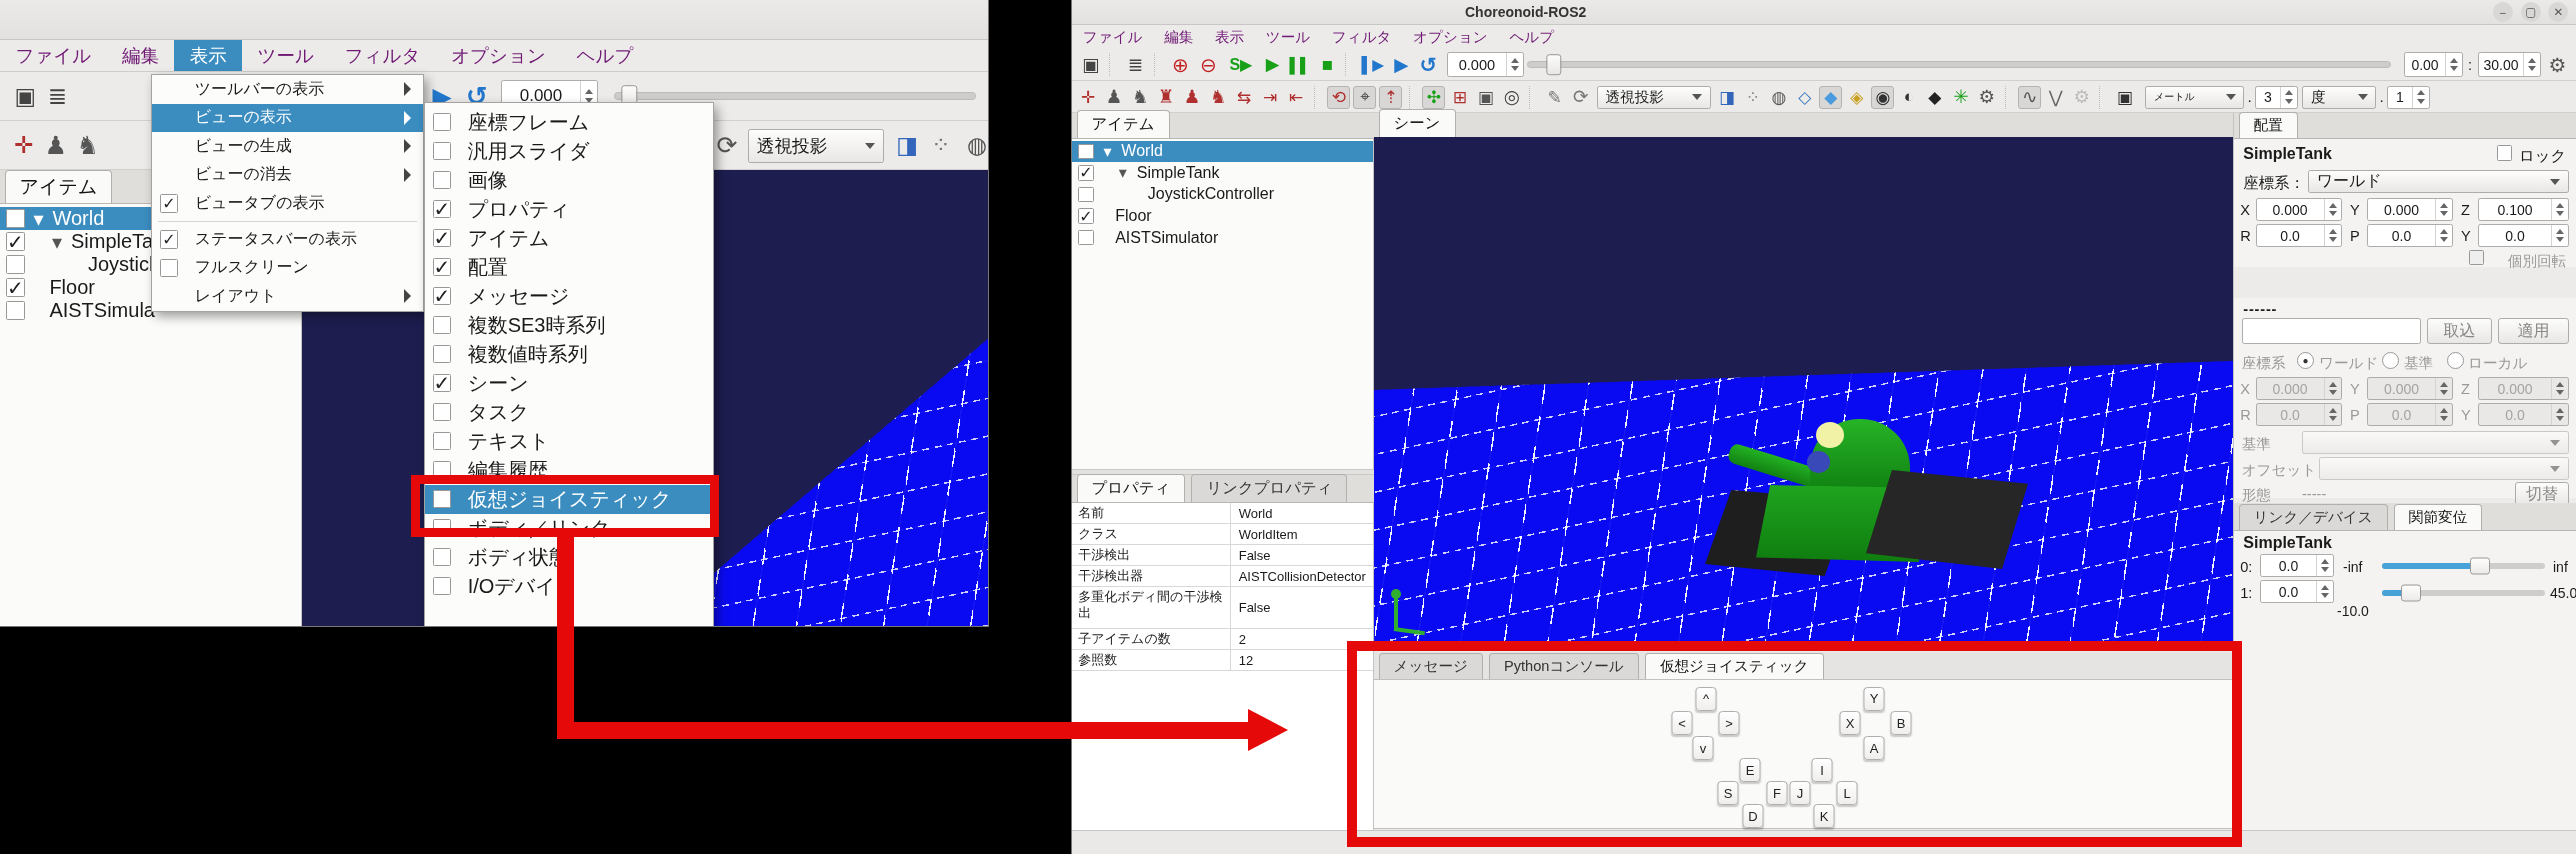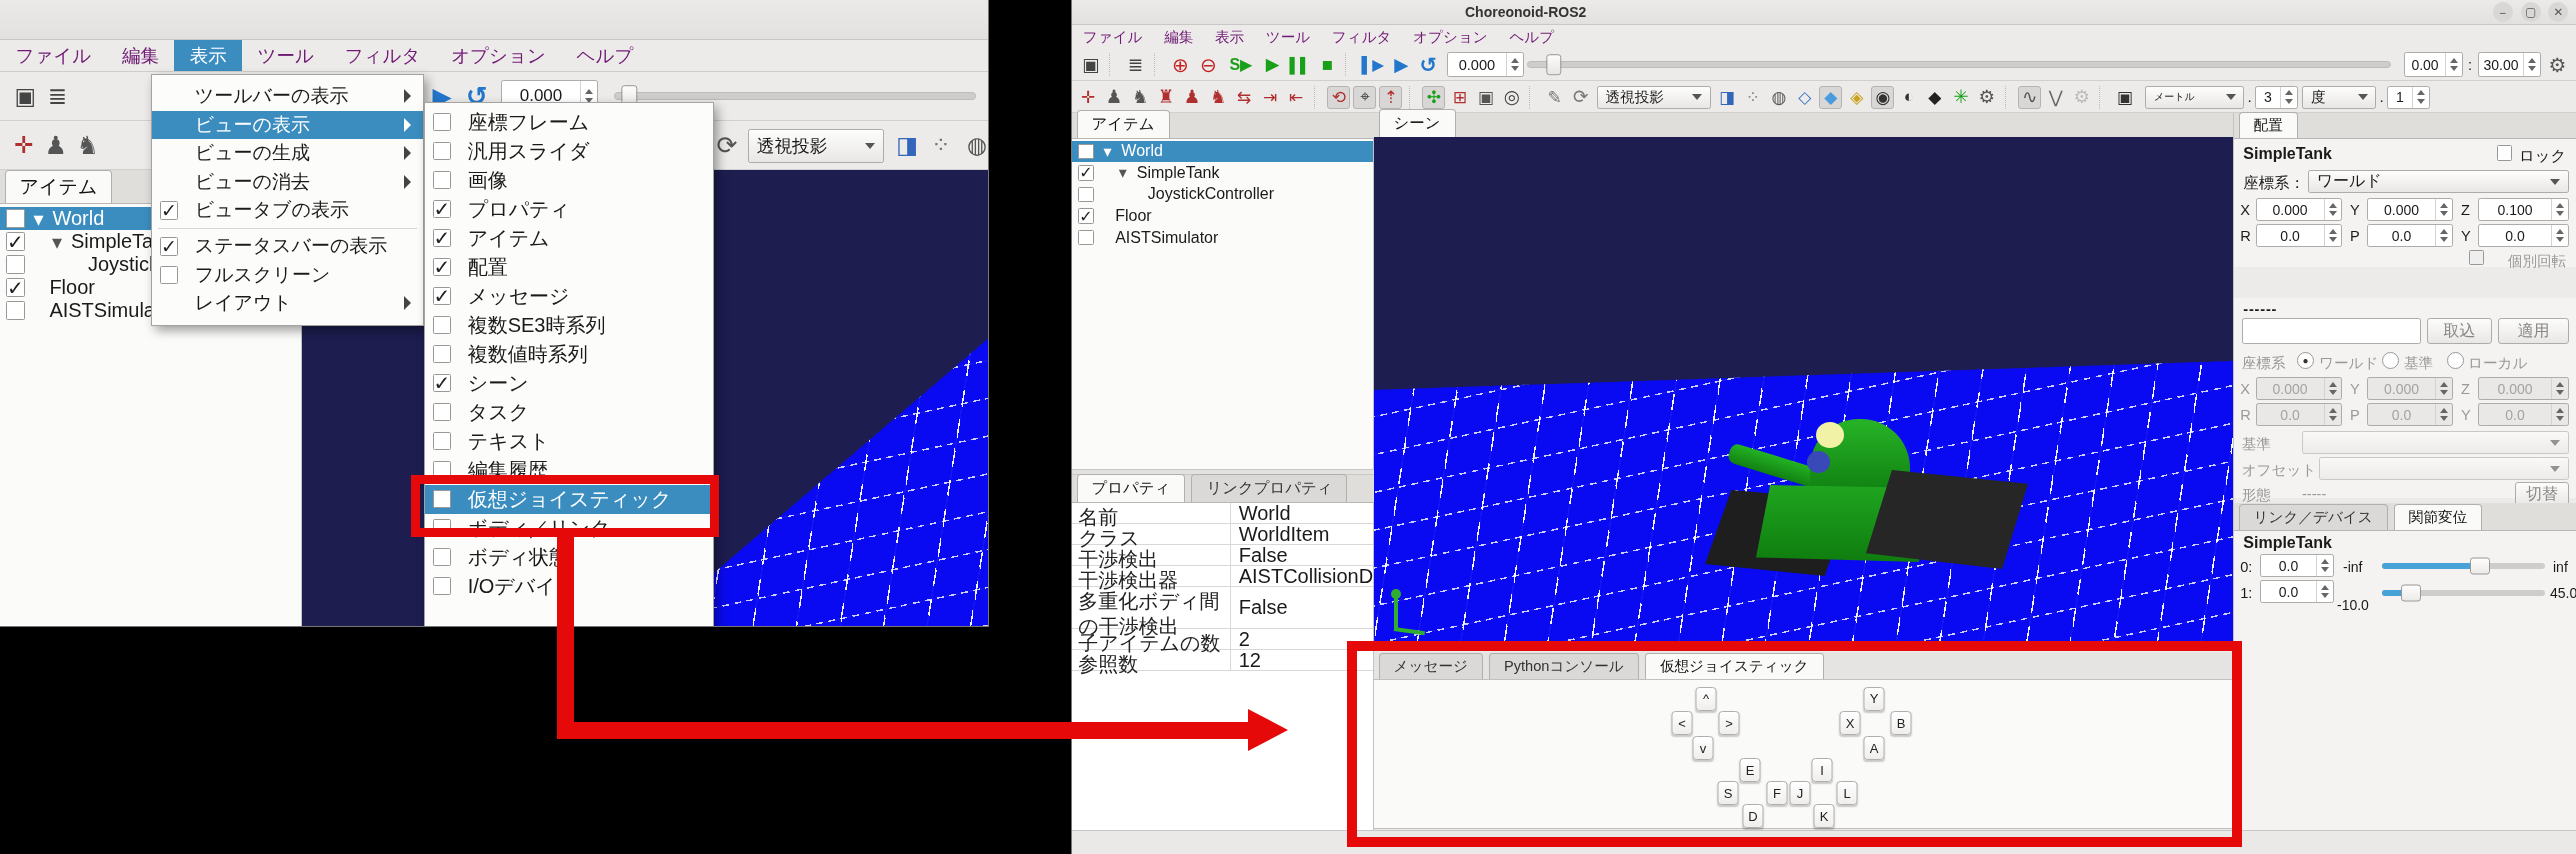--- a/index.html
+++ b/index.html
@@ -38,21 +38,21 @@
   .tree-row{display:flex;align-items:center;gap:6.2px;height:23px;padding-left:6.2px;white-space:nowrap}
   .tree-row .exp{width:15.4px;text-align:center;color:#555;flex:none}
   .tree-row.sel{background:#3b8dc0;color:#fff}
   .menu{position:absolute;background:#fcfcfb;border:0.8px solid #a5a3a1;box-shadow:3.9px 5.4px 10.8px rgba(0,0,0,.4);z-index:40}
   .menu-item{display:flex;align-items:center;padding:0 12.3px 0 7.7px;color:#1a1a1a;white-space:nowrap}
   .menu-item .gutter{width:35px;display:flex;align-items:center;flex:none}
   .menu-item.hl{background:#3b8dc0;color:#fff}
   .menu-item .marrow{margin-left:auto;border-top:7px solid transparent;border-bottom:7px solid transparent;border-left:7.7px solid #444}
   .menu-item.hl .marrow{border-left-color:#fff}
   .msep{height:1.5px;background:#d6d4d2;margin:3.1px 6.2px}
-  .prop-row{display:flex;border-bottom:0.8px solid #dad8d6;background:#fff;font-size:20px}
+  .prop-row{display:flex;border-bottom:0.8px solid #dad8d6;background:#fff;font-size:13px}
   .prop-k{width:159px;flex:none;padding:1.5px 6.2px;border-right:0.8px solid #dad8d6;color:#222;line-height:1.25}
   .prop-v{flex:1;padding:1.5px 7.7px;display:flex;align-items:center}
   .key{position:absolute;width:21px;height:24px;transform:translate(-50%,-50%);background:linear-gradient(#ffffff,#efeeec);border:0.8px solid #b1afad;border-radius:3.9px;box-shadow:0 1.5px 1.5px rgba(0,0,0,.2);display:flex;align-items:center;justify-content:center;font-size:13px;color:#222}
   .btn{display:flex;align-items:center;justify-content:center;background:linear-gradient(#fcfcfb,#e9e7e5);border:0.8px solid #aeacaa;border-radius:3.1px;font-size:16px}
   .grid3d{background-color:#0a0af2;background-image:
     repeating-linear-gradient(75deg,rgba(10,10,242,.95) 0 5.4px,rgba(10,10,242,0) 5.4px 12.3px),
     repeating-linear-gradient(99deg,rgba(255,255,255,.95) 0 1.5px,rgba(255,255,255,0) 1.5px 43px),
     repeating-linear-gradient(-12deg,rgba(255,255,255,.8) 0 1.5px,rgba(255,255,255,0) 1.5px 37px)}
   .dim{color:#9b9997}
   .dimspin{background:#e9e8e6}
@@ -133,21 +133,21 @@
     <div class="tree-row">
       <span class="cb">✓</span>
       <span style="margin-left:18.5px">Floor</span>
     </div>
     <div class="tree-row">
       <span class="cb"></span>
       <span style="margin-left:18.5px">AISTSimula</span>
     </div>
   </div>
 
-  <div class="menu" style="left:151px;top:74px;width:273px;padding:7px 0;font-size:19px">
+  <div class="menu" style="left:151px;top:74px;width:273px;padding:0 0;font-size:16px">
     <div class="menu-item" style="height:28.5px">
       <span class="gutter"></span>
         <span>ツールバーの表示</span>
         <span class="marrow"></span>
     </div>
     <div class="menu-item hl" style="height:28.5px">
       <span class="gutter"></span>
         <span>ビューの表示</span>
         <span class="marrow"></span>
     </div>
@@ -702,21 +702,21 @@
       </div>
       <span class="abs" style="left:319px;top:28px;font-size:14px">inf</span>
       <span class="abs" style="left:6.2px;top:54px;font-size:14.6px">1:</span>
       <div class="spin" style="position:absolute;left:26px;top:49px;width:74px;height:23px">
           <span class="val" style="font-size:14px">0.0</span>
           <span class="sa">
             <i class="up"></i>
             <i class="dn"></i>
           </span>
         </div>
-      <span class="abs" style="left:103px;top:66px;font-size:14px">-10.0</span>
+      <span class="abs" style="left:103px;top:72px;font-size:14px">-10.0</span>
       <div class="hslider" style="position:absolute;left:148px;top:59px;width:163px">
         <div class="fill" style="width: 18%;"></div>
         <div class="knob" style="left: 18%;"></div>
       </div>
       <span class="abs" style="left:316px;top:54px;font-size:14px">45.0</span>
     </div>
   </div>
 
   <div class="abs" style="left:0;top:830px;width:1504px;height:25px;background:#ebe9e7;border-top:0.8px solid #c8c6c4"></div>
 </div>

